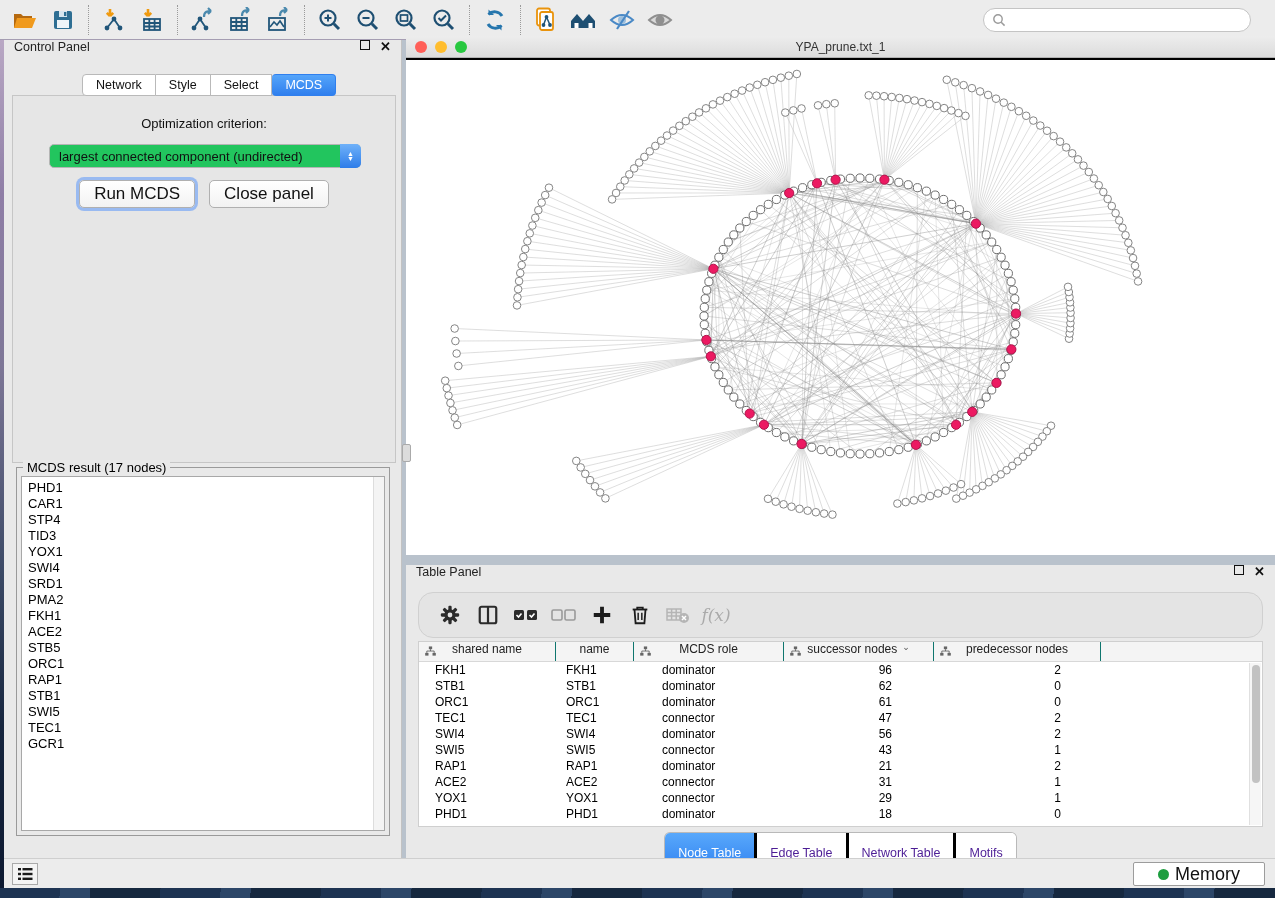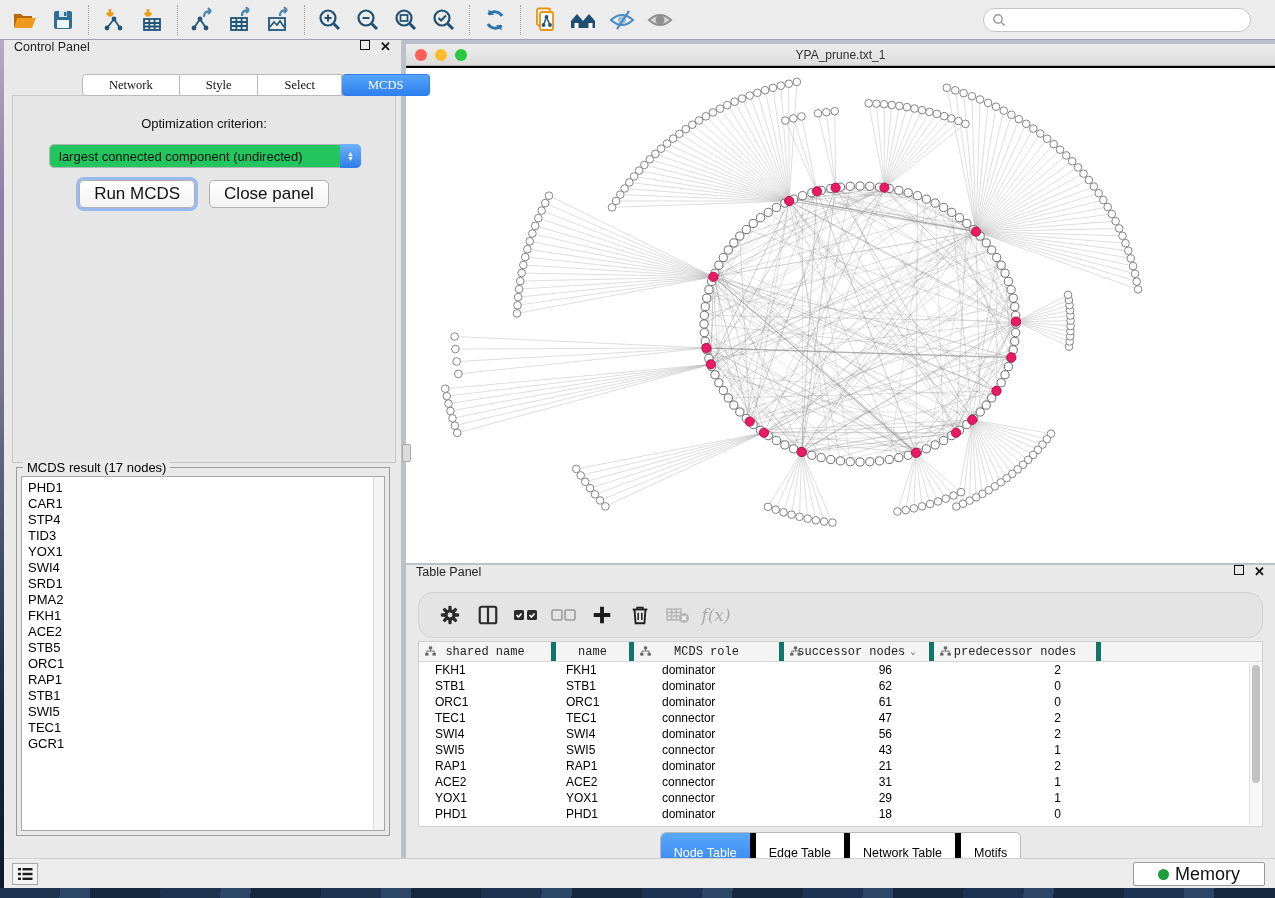--- a/index.html
+++ b/index.html
@@ -21,21 +21,21 @@
   .searchbox input { border:none; outline:none; flex:1; font-size:12px; background:transparent; height:20px; }
   
   .cpanel { left:4px; top:40px; width:398px; height:818px; background:#e9e9e9; border-right:1px solid #c2c2c2; }
   .panel-head { height:26px; display:flex; align-items:flex-start; padding:0 10px; font-size:12.5px; color:#222; }
   .panel-head .spacer { flex:1; }
   .wbtn { font-size:12px; color:#111; margin-left:10px; line-height:1; }
   .float-glyph { display:inline-block; width:10px; height:10px; border:1.5px solid #111; }
   .x-glyph { font-weight:bold; font-size:13px; }
   .cp-tabs { position:absolute; left:78px; top:34px; display:flex; height:22px; z-index:2; }
   .cp-tab { background:#fff; border:1px solid #b9b9b9; border-left:none; font-size:12.5px;
-    padding:0 26px; display:flex; align-items:center; color:#111;font-family:Liberation Serif, serif; }
+    padding:0 13px; display:flex; align-items:center; color:#111; }
   .cp-tab:first-child { border-left:1px solid #b9b9b9; border-radius:4px 0 0 4px; }
   .cp-tab.active { background:linear-gradient(#55a5fa,#2f7fee); color:#fff; border-color:#2f7fee; border-radius:4px; }
   .cp-content { position:absolute; left:8px; top:55px; width:384px; height:368px;
     background:#e6e6e6; border:1px solid #c6c6c6; }
   .opt-label { text-align:center; margin-top:20px; font-size:13px; color:#111; }
   .dropdown { position:absolute; left:36px; top:48px; width:312px; height:24px; background:#22c55e;
     border:1px solid #b5b5b5; border-radius:5px; display:flex; align-items:center; }
   .dropdown .val { flex:1; font-size:13px; padding-left:9px; color:#111; white-space:nowrap; }
   .dd-step { width:21px; height:24px; margin:-1px; border-radius:0 5px 5px 0;
     background:linear-gradient(#6fb1f9,#2e7de9); display:flex; flex-direction:column;
@@ -43,52 +43,52 @@
   .btnrow { position:absolute; left:0; top:84px; width:100%; display:flex; justify-content:center; gap:14px; }
   .pbtn { background:linear-gradient(#ffffff,#f2f2f2); border:1px solid #b0b0b0; border-radius:5px;
     font-size:17px; padding:3px 14px; color:#111; }
   .pbtn.focused { box-shadow:0 0 0 3px rgba(90,150,250,.55); }
   .fieldset { position:absolute; left:12px; top:427px; width:374px; height:369px; border:1px solid #9a9a9a; }
   .listbox { position:absolute; left:4px; top:8px; right:4px; bottom:4px; background:#fff;
     border:1px solid #a8a8a8; overflow:hidden; }
   .listbox .items { padding:3px 0 0 6px; font-size:13px; line-height:16px; color:#000; }
   .list-scroll { position:absolute; right:0; top:0; bottom:0; width:11px; background:#f4f4f4; border-left:1px solid #ddd; }
   
-  .netwin { left:406px; top:44px; width:869px; height:519px; background:#fff; }
+  .netwin { left:406px; top:36px; width:869px; height:519px; background:#fff; }
   .titlebar { height:22px; background:linear-gradient(#ededed,#dcdcdc); border-bottom:1px solid #b3b3b3;
     display:flex; align-items:center; position:relative; }
   .tlights { position:absolute; left:9px; display:flex; gap:8px; }
   .tl { width:12px; height:12px; border-radius:50%; }
   .titlebar .title { width:100%; text-align:center; font-size:12px; color:#333; }
   .net-canvas { width:869px; height:497px; display:block; border-top:2px solid #000; background:#fff; }
   .split-grip { left:402px; top:444px; width:9px; height:18px; background:#dcdcdc;
     border:1px solid #aaa; border-radius:2px; }
   
   .tpanel { left:406px; top:565px; width:869px; height:293px; background:#e9e9e9; }
   .tp-toolbar { position:absolute; left:12px; top:27px; width:845px; height:46px; background:#e4e4e4;
     border:1px solid #d0d0d0; border-radius:15px; display:flex; align-items:center; padding-left:14px; gap:4px; }
   .tp-btn { width:34px; height:36px; display:flex; align-items:center; justify-content:center; }
   .fx { font-family:"DejaVu Serif", serif; font-style:italic; font-size:17px; color:#aaa; }
   .ttable { position:absolute; left:12px; top:76px; width:845px; height:186px; background:#fff; border:1px solid #cfcfcf; }
   .thead { display:flex; height:20px; background:#f4f4f4; border-bottom:1px solid #d8d8d8; }
-  .th { display:flex; align-items:center; justify-content:center; gap:5px; font-size:12px; color:#222;
-    border-right:5px solid #0f766e; position:relative;font-family:Liberation Mono, monospace; }
+  .th { display:flex; justify-content:center; gap:5px; font-size:12px; color:#222;
+    border-right:1px solid #0f766e; position:relative; }
   .th .treei { position:absolute; left:6px; top:4px; }
   .trow { display:flex; height:16px; }
   .tcell { font-size:12px; color:#000; line-height:16px; white-space:nowrap; }
   .c0 { width:137px; padding-left:16px; } .c1 { width:78px; padding-left:10px; }
   .c2 { width:150px; padding-left:28px; } .c3 { width:150px; text-align:right; padding-right:42px; }
   .c4 { width:167px; text-align:right; padding-right:40px; }
   .w0{width:137px;} .w1{width:78px;} .w2{width:150px;} .w3{width:150px;} .w4{width:167px;}
   .tscroll { position:absolute; right:1px; top:21px; width:12px; bottom:1px; background:#f6f6f6; border-left:1px solid #e0e0e0; }
   .tthumb { position:absolute; left:1.5px; top:2px; width:8px; height:118px; background:#c2c2c2; border-radius:4px; }
   .tp-tabs { position:absolute; left:0; top:268px; width:100%; display:flex; justify-content:center; }
   .seg { display:flex; height:40px; border-radius:5px; overflow:hidden; box-shadow:0 0 0 1px #b9b9b9; background:#fff; }
-  .seg .tab { padding:0 13px; display:flex; align-items:center; font-size:12.5px; color:#000000;
-    border-left:6px solid #000000; background:#fff; }
+  .seg .tab { padding:0 13px; display:flex; align-items:center; font-size:12.5px; color:#4c1d95;
+    border-left:3px solid #000000; background:#fff; }
   .seg .tab:first-child { border-left:none; }
   .seg .tab.active { background:linear-gradient(#58a8fb,#2f80f0); color:#fff; }
   
   .statusbar { left:4px; top:858px; width:1271px; height:30px; background:#ececec; border-top:1px solid #cfcfcf; }
   .sb-list { position:absolute; left:8px; top:4px; width:26px; height:22px; background:#f4f4f4;
     border:1px solid #a9a9a9; display:flex; align-items:center; justify-content:center; }
   .mem-btn { position:absolute; right:10px; top:3px; height:24px; background:#fff; border:1px solid #9c9c9c;
     border-radius:2px; display:flex; align-items:center; gap:6px; padding:0 24px; font-size:18px; color:#111; }
   .mem-dot { width:11px; height:11px; border-radius:50%; background:#1d9e3f; }
 </style>

